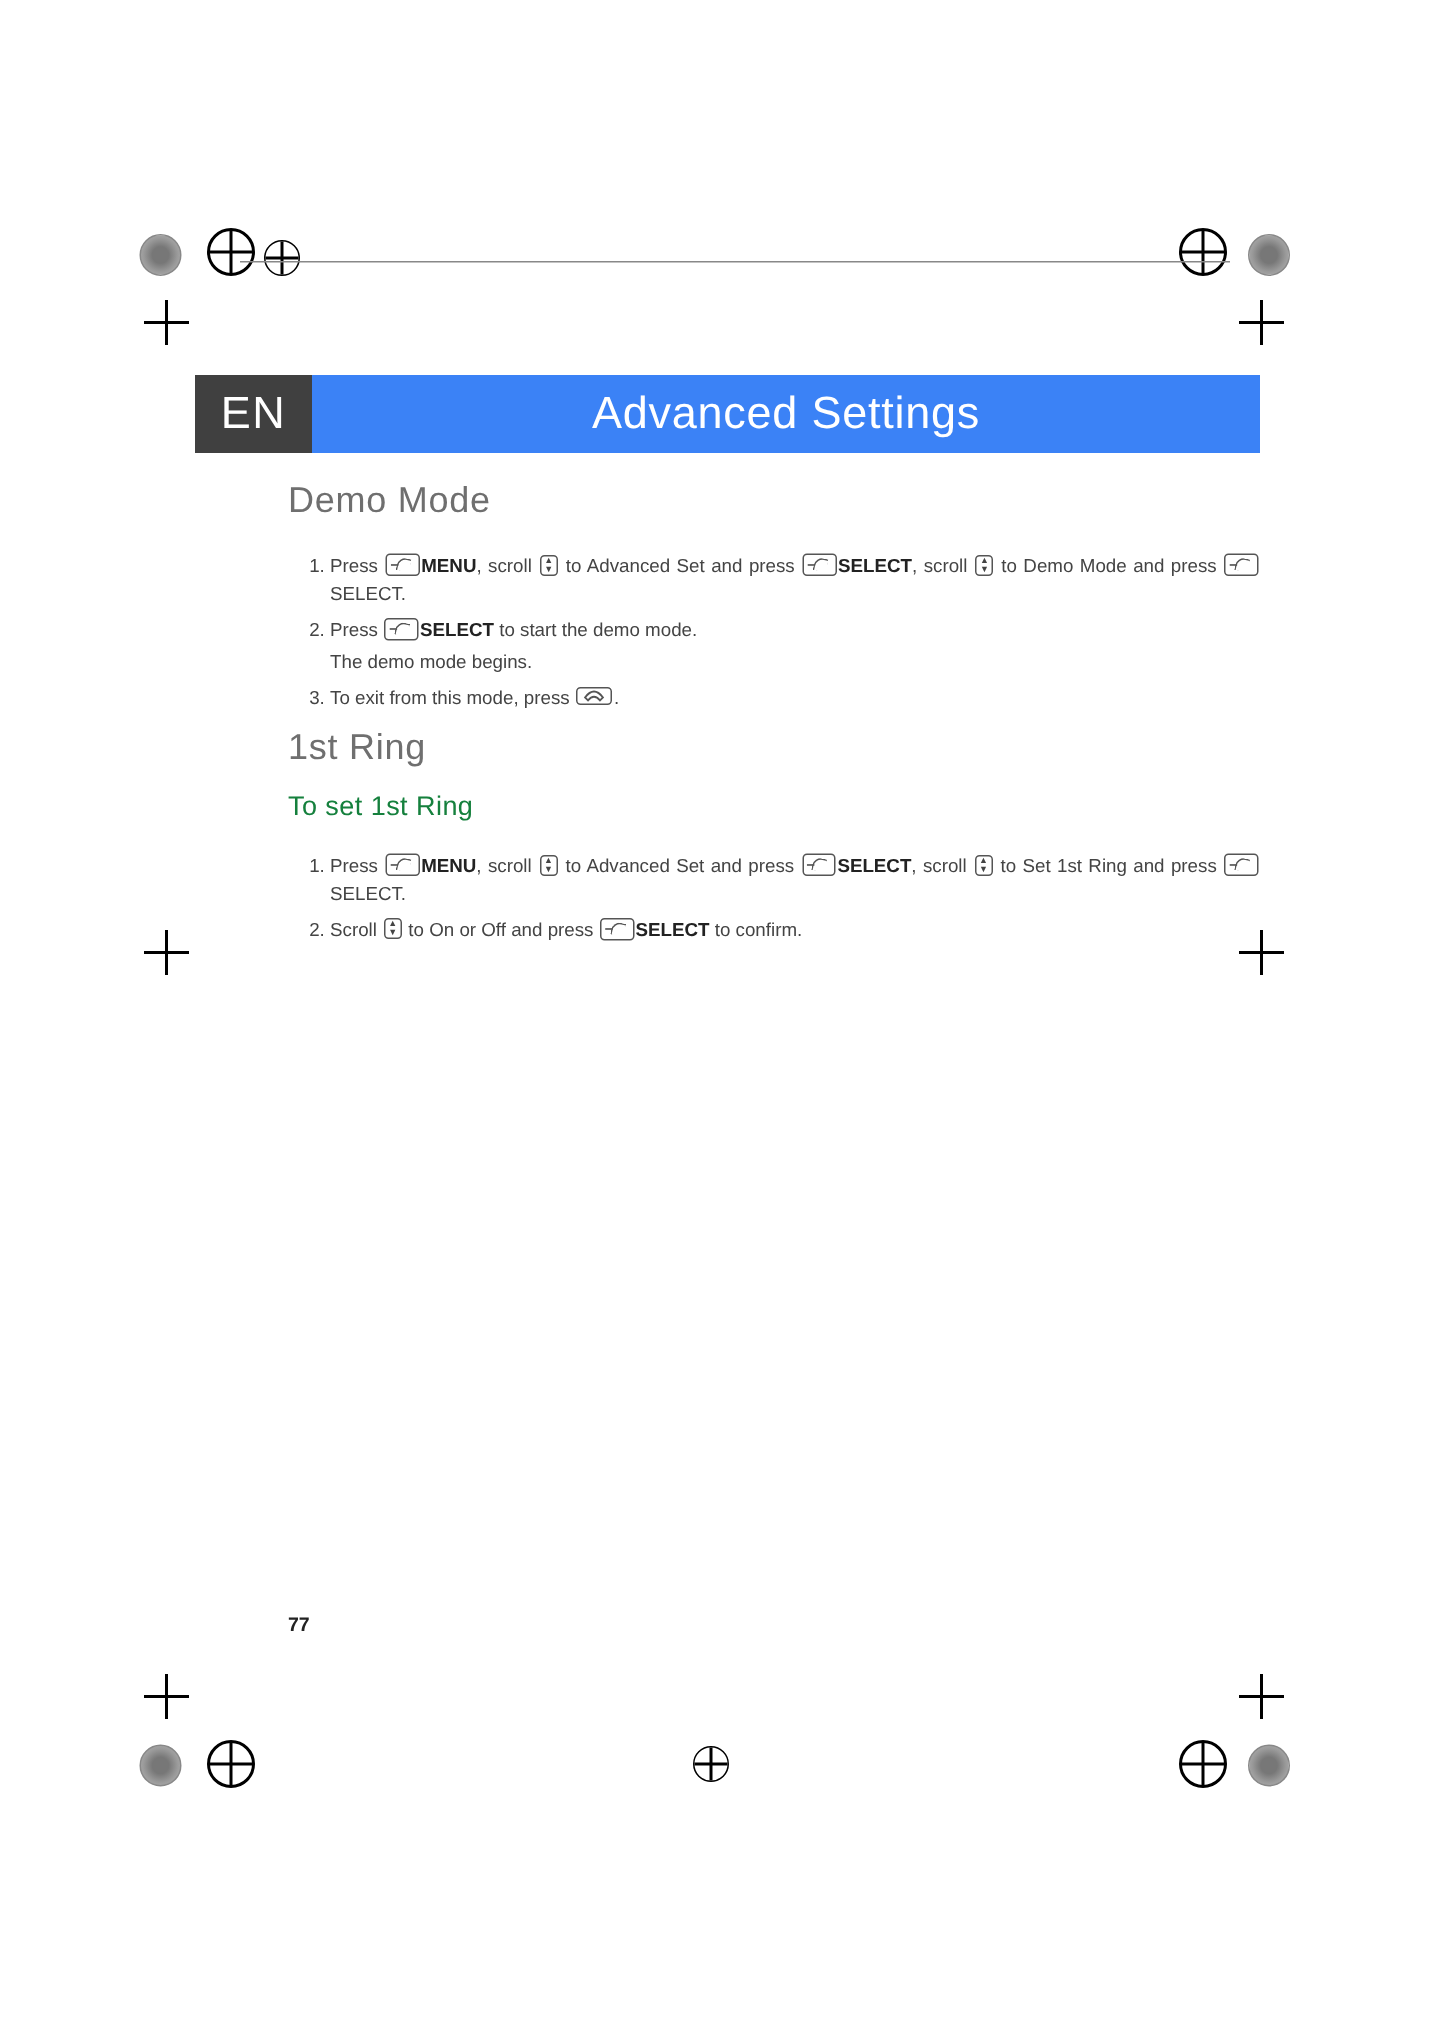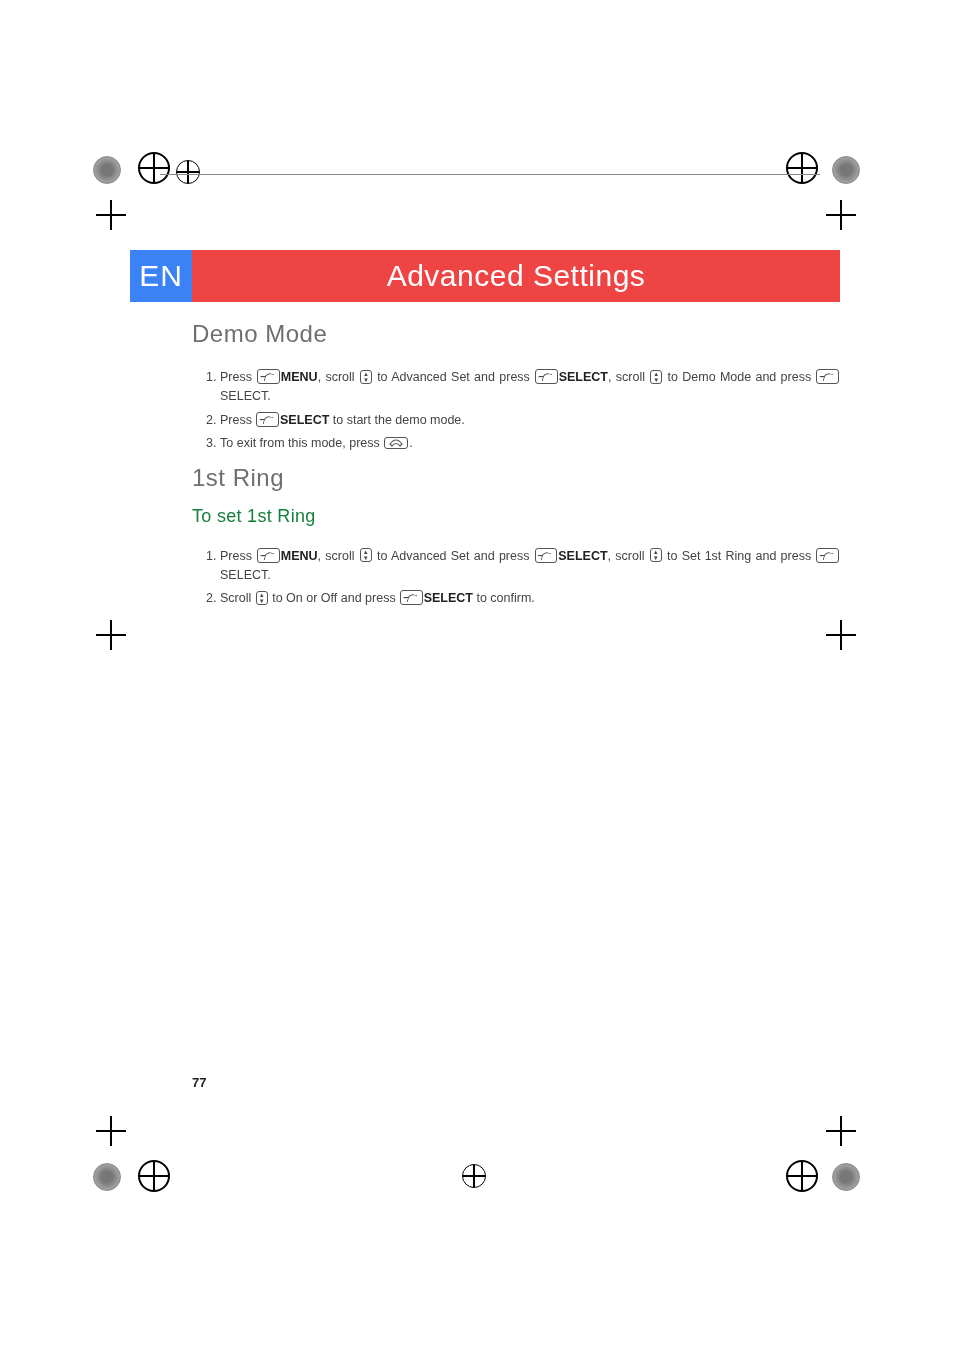--- a/index.html
+++ b/index.html
@@ -18,33 +18,33 @@
     top: 250px;
     width: 710px;
   }
   .header-row {
     display: flex;
     align-items: stretch;
     height: 52px;
     margin-bottom: 18px;
   }
   .lang-badge {
-    width: 62px;
-    background: #3b82f6;
+    width: 78px;
+    background: #404040;
     color: #fff;
     font-size: 30px;
     font-weight: 300;
     display: flex;
     align-items: center;
     justify-content: center;
     letter-spacing: 1px;
   }
   .title-bar {
     flex: 1;
-    background: #ef4444;
+    background: #3b82f6;
     color: #fff;
     font-size: 30px;
     font-weight: 300;
     display: flex;
     align-items: center;
     justify-content: center;
     letter-spacing: 0.5px;
   }
   .content {
     margin-left: 62px;
@@ -233,21 +233,21 @@
 <div class="page">
   <div class="header-row">
     <div class="lang-badge">EN</div>
     <div class="title-bar">Advanced Settings</div>
   </div>
 
   <div class="content" id="content-root">
       <h1>Demo Mode</h1>
       <ol>
         <li>Press <span class="btn menu"><span class="menu-curve"></span></span><b>MENU</b>, scroll <span class="btn scroll"></span> to Advanced Set and press <span class="btn menu"><span class="menu-curve"></span></span><b>SELECT</b>, scroll <span class="btn scroll"></span> to Demo Mode and press <span class="btn menu"><span class="menu-curve"></span></span>SELECT.</li>
-        <li>Press <span class="btn menu"><span class="menu-curve"></span></span><b>SELECT</b> to start the demo mode.</li>
+        <li>Press <span class="btn menu"><span class="menu-curve"></span></span><b>SELECT</b> to start the demo mode.<span class="sub">The demo mode begins.</span></li>
         <li>To exit from this mode, press <span class="btn hang"><svg width="14" height="10" viewBox="0 0 14 10">
               <path d="M1 6 Q7 -2 13 6 L11 8 Q7 3 3 8 Z" fill="none" stroke="#555" stroke-width="1.2"></path>
             </svg></span>.</li>
       </ol>
       <h1>1st Ring</h1>
       <h2 class="sub">To set 1st Ring</h2>
       <ol>
         <li>Press <span class="btn menu"><span class="menu-curve"></span></span><b>MENU</b>, scroll <span class="btn scroll"></span> to Advanced Set and press <span class="btn menu"><span class="menu-curve"></span></span><b>SELECT</b>, scroll <span class="btn scroll"></span> to Set 1st Ring and press <span class="btn menu"><span class="menu-curve"></span></span>SELECT.</li>
         <li>Scroll <span class="btn scroll"></span> to On or Off and press <span class="btn menu"><span class="menu-curve"></span></span><b>SELECT</b> to confirm.</li>
       </ol>

